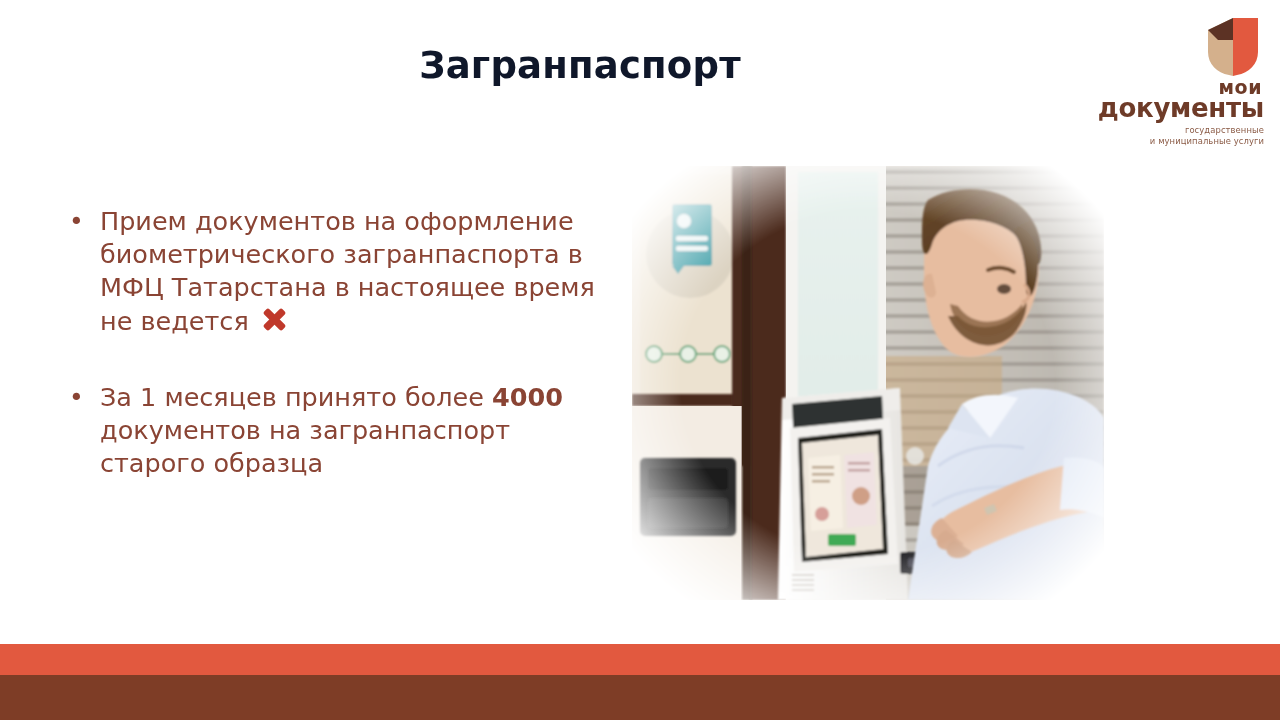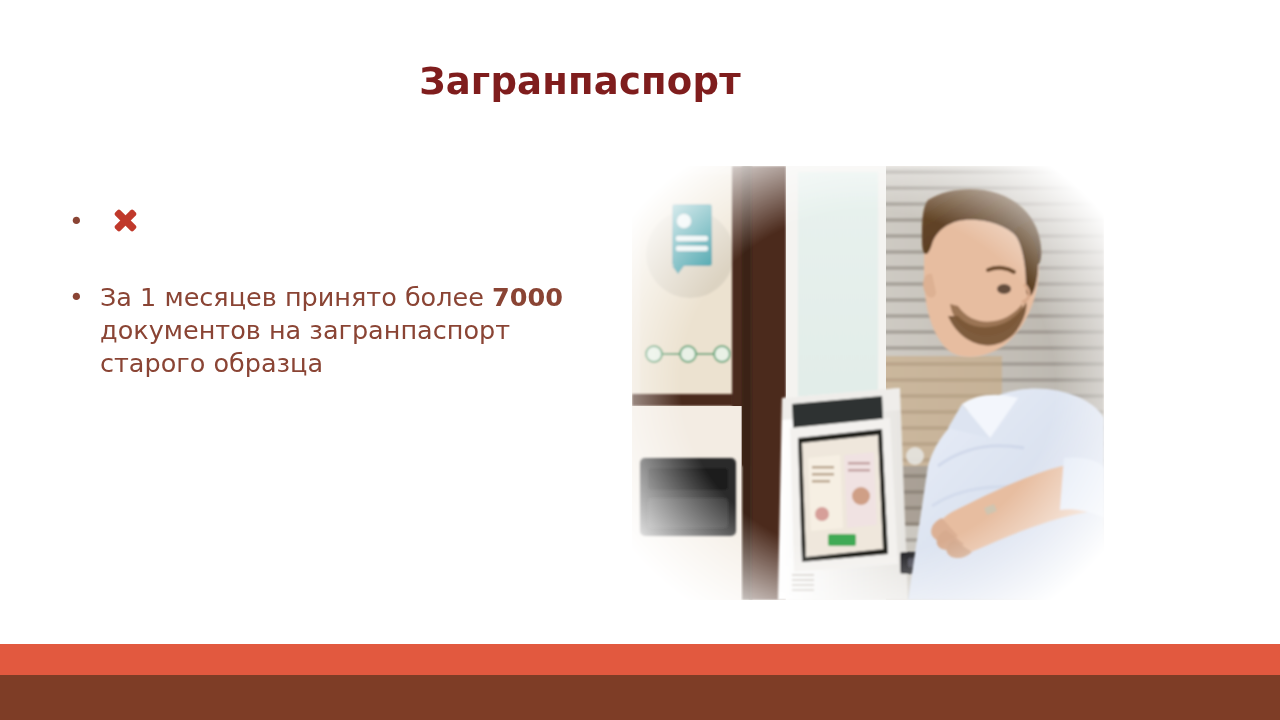--- a/index.html
+++ b/index.html
@@ -5,25 +5,25 @@
   html,body{margin:0;padding:0;}
   body{
     width:1280px;height:720px;overflow:hidden;background:#ffffff;
     font-family:"DejaVu Sans","Liberation Sans",sans-serif;
     position:relative;
   }
   .slide{position:absolute;inset:0;background:#ffffff;}
 
   
   .title{
-    position:absolute;left:180px;top:62px;width:800px;
+    position:absolute;left:180px;top:46px;width:800px;
     text-align:center;
     font-family:"DejaVu Sans","Liberation Sans",sans-serif;
     font-size:37px;font-weight:bold;letter-spacing:.2px;
-    color:#7f1d1d;line-height:1.1;white-space:nowrap;
+    color:#0f172a;line-height:1.1;white-space:nowrap;
   }
 
   
   .logo{position:absolute;left:1096px;top:16px;width:168px;height:122px;}
   .logo-mark{position:absolute;left:108px;top:0px;width:58px;height:62px;}
   .logo-text{position:absolute;left:0;top:62px;width:168px;text-align:right;}
   .logo-moi{
     font-size:19px;font-weight:bold;color:#6E3B28;letter-spacing:.5px;
     line-height:1;display:block;padding-right:2px;
   }
@@ -68,38 +68,58 @@
   .bar-orange{position:absolute;left:0;top:644px;width:1280px;height:31px;background:#E2593F;}
   .bar-brown{position:absolute;left:0;top:675px;width:1280px;height:45px;background:#7E3D26;}
 </style>
 </head>
 <body>
 
 <div class="slide">
 
   <div class="title">Загранпаспорт</div>
 
+  <div class="logo">
+    <div class="logo-mark">
+      <svg viewBox="0 0 58 62" width="58" height="62">
+        <path d="M29 2 L54 2 L54 36 C54 48 45 57 33 59 L29 60 Z" fill="#E2593F"></path>
+        <path d="M29 2 L29 60 L25 59 C13 57 4 48 4 36 L4 14 Z" fill="#D4B08C"></path>
+        <path d="M4 14 L29 2 L29 24 L14 24 Z" fill="#5C3224"></path>
+        <path d="M29 24 L29 2 L54 2 L54 10 Z" fill="#5C3224" opacity="0"></path>
+        <path d="M29 24 L41 24 L41 42 L29 42 Z" fill="#ffffff" opacity="0"></path>
+        <path d="M33 24 L46 24 L46 44 C46 48 43 51 39 52 L33 53 Z" fill="#ffffff" opacity="0"></path>
+      </svg>
+    </div>
+    <div class="logo-text">
+      <span class="logo-moi">мои</span>
+      <span class="logo-doc">документы</span>
+      <span class="logo-sub">
+        <span>государственные</span>
+        <span>и муниципальные услуги</span>
+      </span>
+    </div>
+  </div>
 
   <div class="content">
 
     <div class="bullet b1">
       <span class="dot">•</span>
-      <span class="xmark">
+      <span>Прием документов на оформление биометрического загранпаспорта в МФЦ Татарстана в настоящее время не ведется</span><span class="xmark">
         <svg viewBox="0 0 32 32" width="31" height="31">
           <g fill="#C0392B">
             <rect x="2.6" y="12.2" width="26.8" height="7.6" rx="2.2" transform="rotate(45 16 16)"></rect>
             <rect x="2.6" y="12.2" width="26.8" height="7.6" rx="2.2" transform="rotate(-45 16 16)"></rect>
           </g>
         </svg>
       </span>
     </div>
 
     <div class="bullet b2">
       <span class="dot">•</span>
-      <span>За 1 месяцев принято более </span><b>7000</b><span> документов на загранпаспорт старого образца</span>
+      <span>За 1 месяцев принято более </span><b>4000</b><span> документов на загранпаспорт старого образца</span>
     </div>
 
   </div>
 
   <div class="photo">
     <svg viewBox="0 0 472 434" width="472" height="434">
       <defs>
         <linearGradient id="wallg" x1="0" y1="0" x2="0" y2="1">
           <stop offset="0" stop-color="#efe6dc"></stop>
           <stop offset="1" stop-color="#f7f2ec"></stop>

